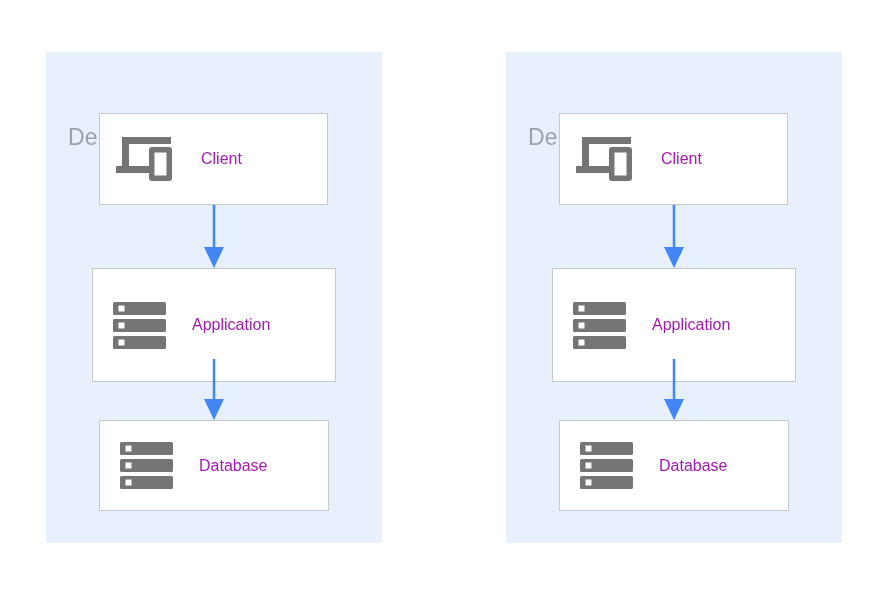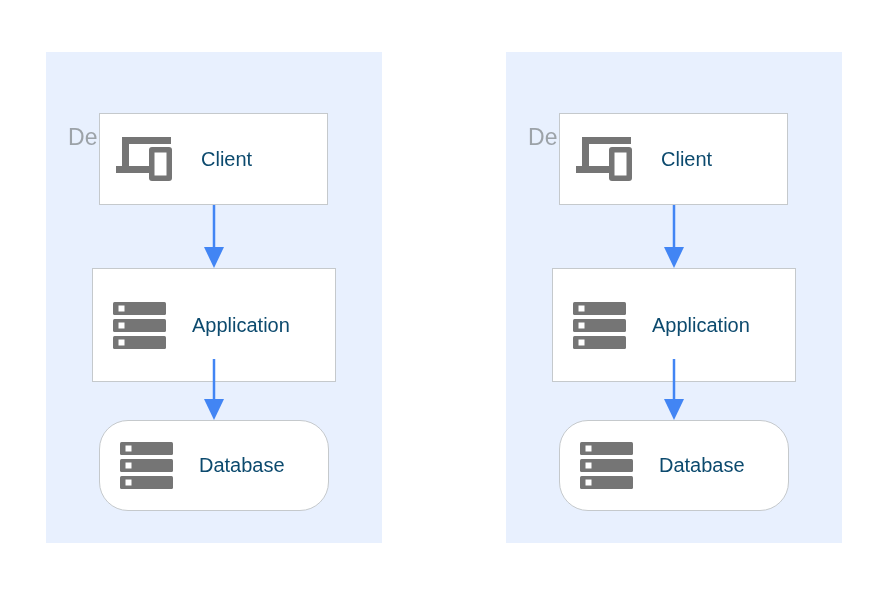--- a/index.html
+++ b/index.html
@@ -41,27 +41,27 @@
   .node {
     position: absolute;
     box-sizing: border-box;
     background: #ffffff;
     border: 1px solid #C5C9CC;
     display: flex;
     align-items: center;
   }
   .node-client   { left: 53px; top: 61px;  width: 229px; height: 92px; padding-left: 16px; }
   .node-app      { left: 46px; top: 216px; width: 244px; height: 114px; padding-left: 20px; }
-  .node-db       { left: 53px; top: 368px; width: 230px; height: 91px; padding-left: 20px; border-radius: 29px; }
+  .node-db       { left: 53px; top: 368px; width: 230px; height: 91px; padding-left: 20px; }
   .node-client .node-label { margin-left: 29px; }
   .node-app .node-label,
   .node-db .node-label { margin-left: 26px; }
   .node-label {
-    font-size: 20px;
-    color: #0c4a6e;
+    font-size: 16px;
+    color: #a21caf;
     white-space: nowrap;
   }
   .icon { display: block; flex: 0 0 auto; }
   .arrow {
     position: absolute;
     left: 156px;
     display: block;
     overflow: visible;
   }
   .arrow-1 { top: 153px; }

